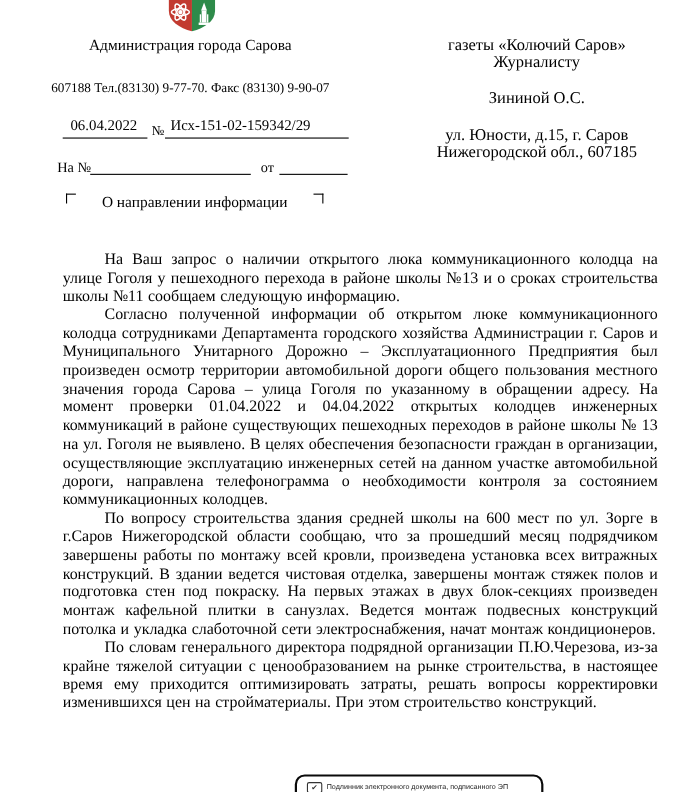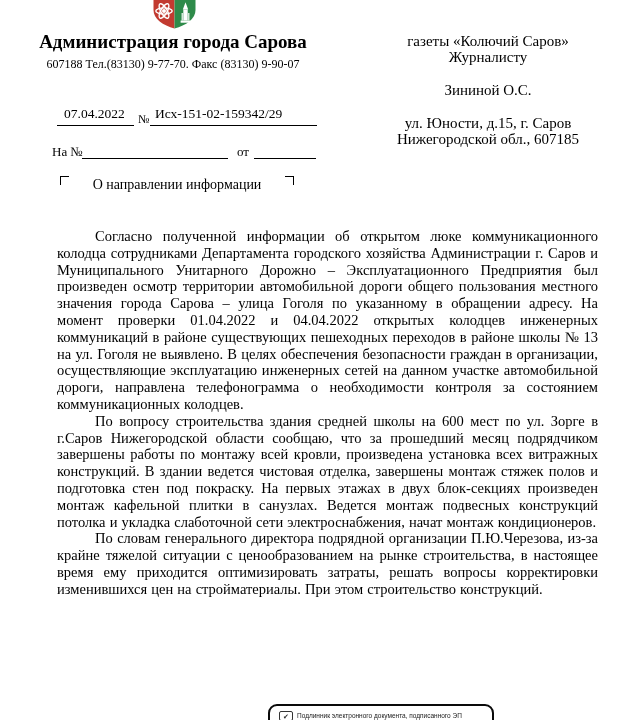--- a/index.html
+++ b/index.html
@@ -10,21 +10,21 @@
     height: 720px;
     background: #ffffff;
     overflow: hidden;
     font-family: "Liberation Serif", serif;
     color: #000;
   }
   
   .emblem { position: absolute; left: 152px; top: 0; width: 45px; height: 29px; }
   
   .sender { position: absolute; left: 35px; top: 33px; width: 276px; text-align: center; }
-  .org-name { font-weight: bold; font-size: 19px; line-height: 17px; margin-bottom: 8px; }
+  .org-name { font-weight: normal; font-size: 14px; line-height: 17px; margin-bottom: 24px; }
   .sender-addr { font-size: 12px; line-height: 13.5px; }
   
   .ref-text { position: absolute; font-size: 13.5px; white-space: nowrap; }
   .ref-small { position: absolute; font-size: 12px; white-space: nowrap; }
   .uline { position: absolute; border-bottom: 1px solid #000; height: 1px; }
   
   .bracket { position: absolute; width: 9px; height: 9px; }
   .bracket-left  { border-left: 1.5px solid #000; border-top: 1.5px solid #000; }
   .bracket-right { border-right: 1.5px solid #000; border-top: 1.5px solid #000; }
   .subject { position: absolute; left: 69px; top: 177px; width: 216px; text-align: center; font-size: 14px; }
@@ -80,21 +80,21 @@
       <rect x="29.6" y="13" width="1.2" height="7.5"></rect>
       <rect x="36.2" y="13" width="1.2" height="7.5"></rect>
     </g>
   </svg>
 
   <div class="sender">
     <div class="org-name">Администрация города Сарова</div>
     <div class="sender-addr">607188 Тел.(83130) 9-77-70. Факс (83130) 9-90-07</div>
   </div>
 
-  <div class="ref-text" style="left:64px; top:106px;">07.04.2022</div>
+  <div class="ref-text" style="left:64px; top:106px;">06.04.2022</div>
   <div class="uline" style="left:57px; top:125px; width:77px;"></div>
   <div class="ref-small" style="left:138px; top:112px;">№</div>
   <div class="ref-text" style="left:155px; top:106px;">Исх-151-02-159342/29</div>
   <div class="uline" style="left:150px; top:125px; width:167px;"></div>
 
   <div class="ref-text" style="left:52px; top:144px; font-size:13px;">На №</div>
   <div class="uline" style="left:82px; top:158px; width:146px;"></div>
   <div class="ref-text" style="left:237px; top:144px; font-size:13px;">от</div>
   <div class="uline" style="left:254px; top:158px; width:62px;"></div>
 
@@ -106,20 +106,21 @@
     <div>газеты «Колючий Саров»</div>
     <div>Журналисту</div>
     <div class="gap"></div>
     <div>Зининой О.С.</div>
     <div class="gap"></div>
     <div>ул. Юности, д.15, г. Саров</div>
     <div>Нижегородской обл., 607185</div>
   </div>
 
   <div class="letter-body">
+    <p>На Ваш запрос о наличии открытого люка коммуникационного колодца на улице Гоголя у пешеходного перехода в районе школы №13 и о сроках строительства школы №11 сообщаем следующую информацию.</p>
     <p>Согласно полученной информации об открытом люке коммуникационного колодца сотрудниками Департамента городского хозяйства Администрации г. Саров и Муниципального Унитарного Дорожно – Эксплуатационного Предприятия был произведен осмотр территории автомобильной дороги общего пользования местного значения города Сарова – улица Гоголя по указанному в обращении адресу. На момент проверки 01.04.2022 и 04.04.2022 открытых колодцев инженерных коммуникаций в районе существующих пешеходных переходов в районе школы № 13 на ул. Гоголя не выявлено. В целях обеспечения безопасности граждан в организации, осуществляющие эксплуатацию инженерных сетей на данном участке автомобильной дороги, направлена телефонограмма о необходимости контроля за состоянием коммуникационных колодцев.</p>
     <p>По вопросу строительства здания средней школы на 600 мест по ул. Зорге в г.Саров Нижегородской области сообщаю, что за прошедший месяц подрядчиком завершены работы по монтажу всей кровли, произведена установка всех витражных конструкций. В здании ведется чистовая отделка, завершены монтаж стяжек полов и подготовка стен под покраску. На первых этажах в двух блок-секциях произведен монтаж кафельной плитки в санузлах. Ведется монтаж подвесных конструкций потолка и укладка слаботочной сети электроснабжения, начат монтаж кондиционеров.</p>
     <p>По словам генерального директора подрядной организации П.Ю.Черезова, из-за крайне тяжелой ситуации с ценообразованием на рынке строительства, в настоящее время ему приходится оптимизировать затраты, решать вопросы корректировки изменившихся цен на стройматериалы. При этом строительство конструкций.</p>
   </div>
 
   <div class="stamp">
     <span class="stamp-icon">✔</span>
     <span class="stamp-text">Подлинник электронного документа, подписанного ЭП</span>
   </div>
 

